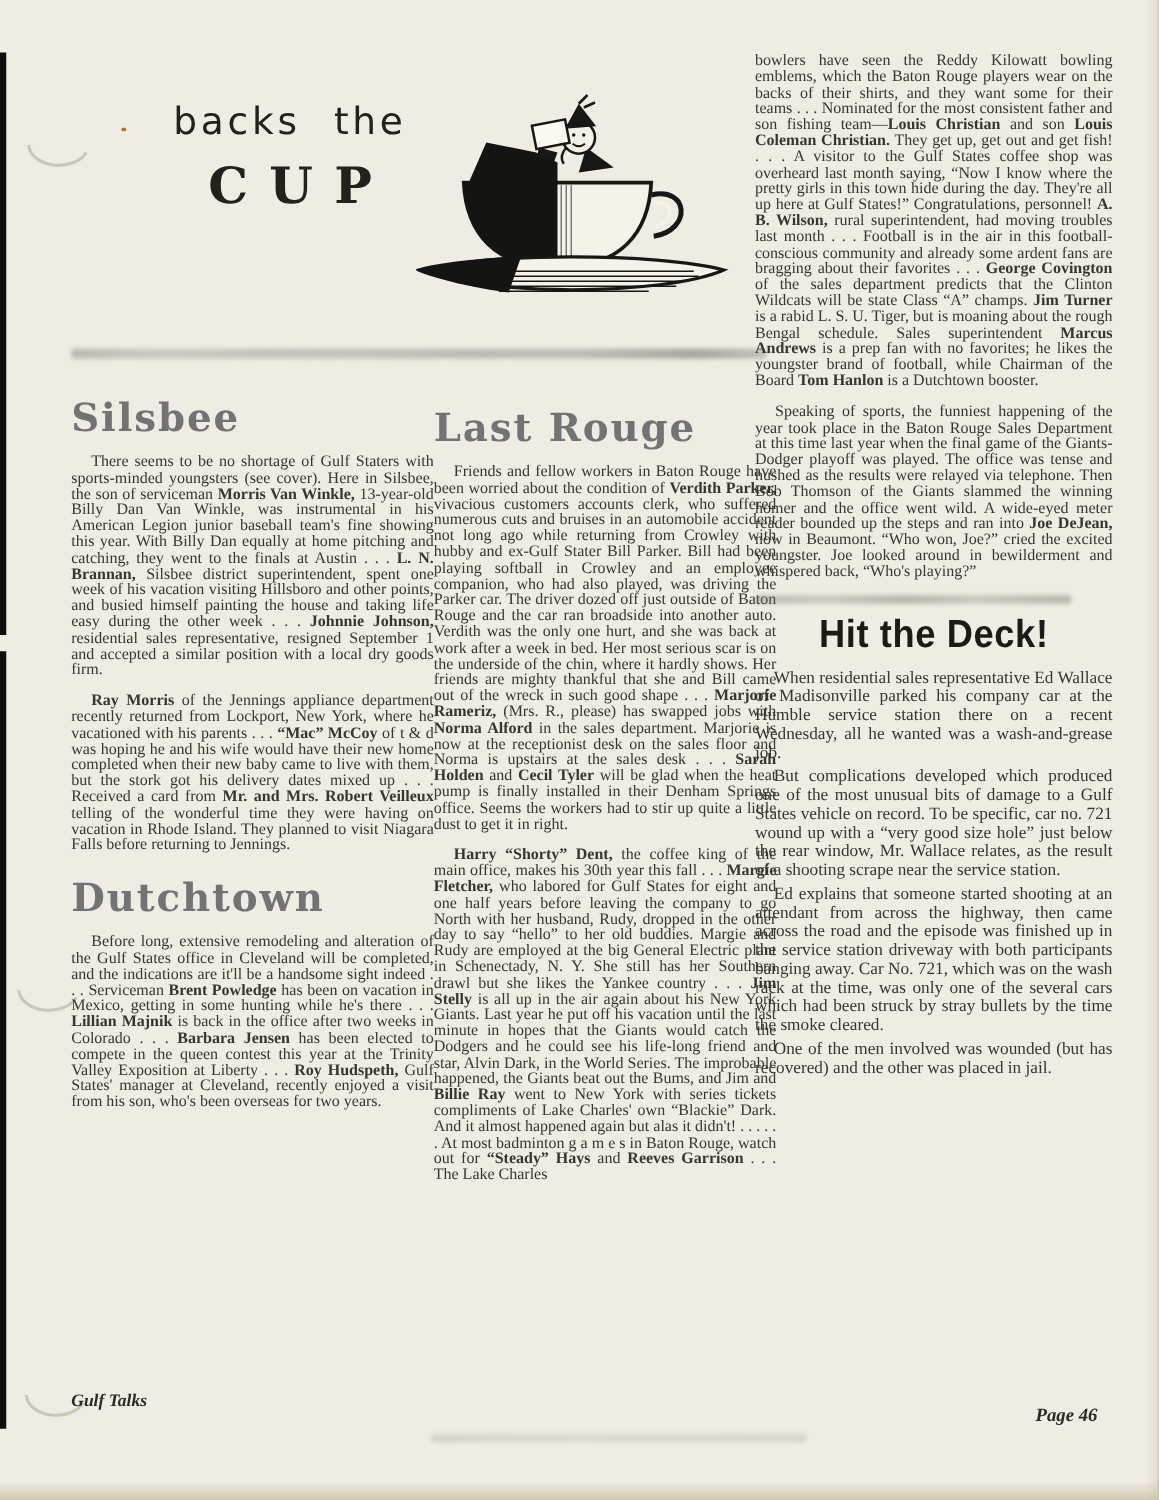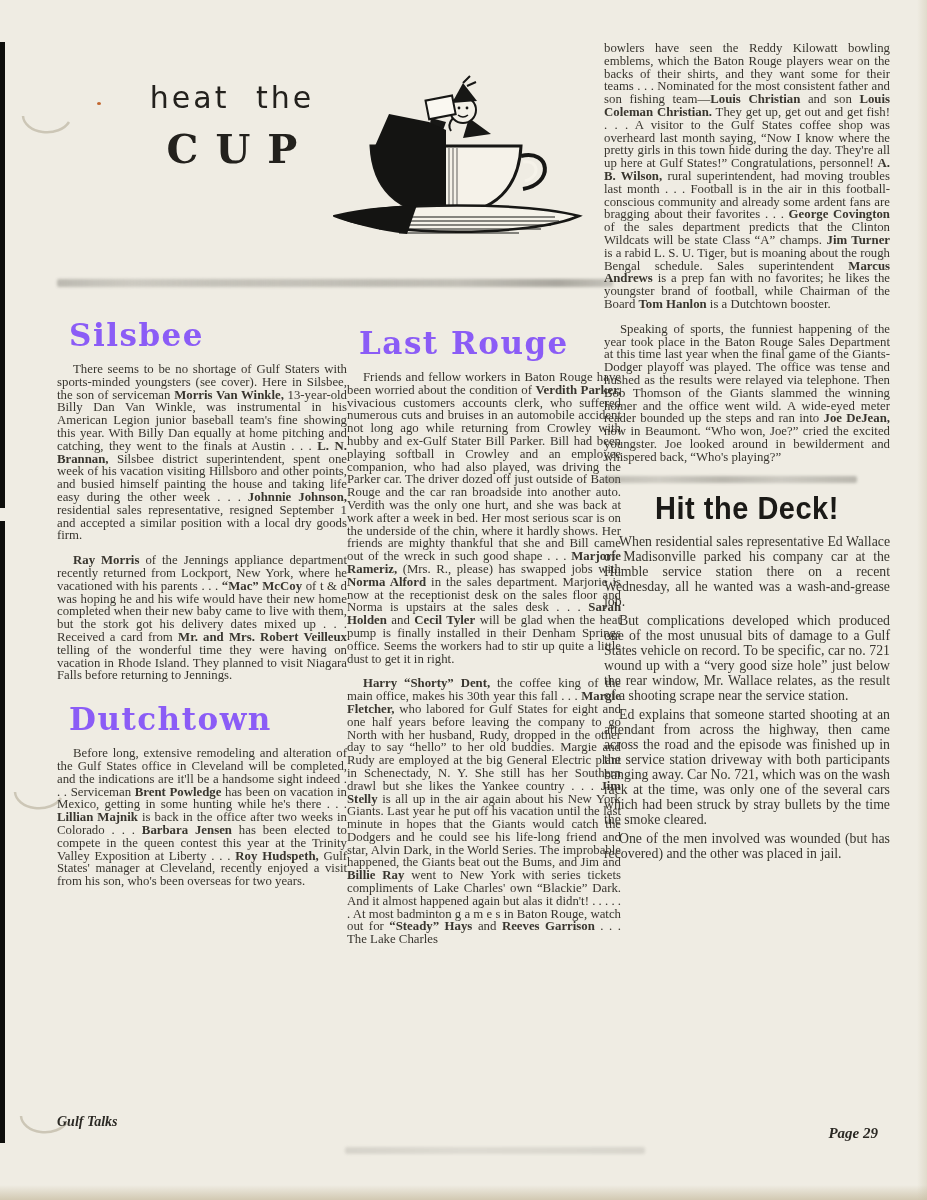--- a/index.html
+++ b/index.html
@@ -32,21 +32,21 @@
   .smudge-mid{width:253px;height:7px;margin:12px 0 10px 0;position:relative;left:0;top:0;opacity:.7;
     background:linear-gradient(90deg, rgba(115,113,105,.55), rgba(145,143,135,.5) 22%, rgba(110,108,100,.6) 47%, rgba(140,138,130,.5) 70%, rgba(112,110,102,.6) 100%);}
   .smudge-bottom{left:345px;top:1147px;width:300px;height:7px;opacity:.35;
     background:linear-gradient(90deg, rgba(120,118,110,.6), rgba(140,138,130,.5) 40%, rgba(120,118,110,.55) 100%);}
   
   .col{position:absolute;font-size:12.8px;line-height:1;text-align:justify;}
   .col-left{left:57px;top:320px;width:290px;}
   .col-mid{left:347px;top:328px;width:274px;}
   .col-right{left:604px;top:42px;width:286px;}
   .stencil-head{font-family:"DejaVu Serif", serif;font-weight:bold;font-size:31px;line-height:1;
-    letter-spacing:1.5px;color:#8b5cf6;margin:0 0 12px 12px;}
+    letter-spacing:1.5px;color:#737373;margin:0 0 12px 0;}
   .mt1{margin-top:28px;} .mt2{margin-top:22px;}
   .para{margin:0;text-indent:16px;}
   .para + .para{margin-top:12px;}
   .para.no-indent{text-indent:0;}
   .b{font-weight:bold;}
   .feature-head{font-family:"Liberation Sans", sans-serif;font-weight:bold;font-size:29px;line-height:1;
     color:#1b1a17;text-align:center;margin:0 0 12px 0;letter-spacing:.5px;
     transform:scaleY(1.08);transform-origin:top center;}
   .feature-para{margin:0;font-size:13.8px;line-height:15px;text-indent:15px;}
   .feature-para + .feature-para{margin-top:4px;}
@@ -68,21 +68,21 @@
   </svg>
   <svg class="punch" style="left:12px;top:780px;" width="52" height="34">
     <path d="M3,12 a24,17 0 0 0 46,6" fill="none" stroke="#ccc6b6" stroke-width="2.5"></path>
   </svg>
   <svg class="punch" style="left:18px;top:1104px;" width="52" height="34">
     <path d="M3,12 a24,17 0 0 0 46,6" fill="none" stroke="#ccc6b6" stroke-width="2.5"></path>
   </svg>
 
   <header>
     <div class="masthead-text">
-      <div class="kicker">heat the</div>
+      <div class="kicker">backs the</div>
       <div class="mast-title title-bottom">CUP</div>
     </div>
     <svg class="cup-art" width="250" height="172" viewBox="0 0 250 172">
 
       <path d="M136,48 L158,64 L130,68 Z" fill="#171715"></path>
       <circle cx="130" cy="40" r="13" fill="#f3f0e7" stroke="#171715" stroke-width="2"></circle>
       <path d="M119,33 L130,13 L144,31" fill="#171715"></path>
       <path d="M130,13 l7,-7 M134,16 l9,-4" stroke="#171715" stroke-width="2" fill="none"></path>
       <circle cx="126" cy="38" r="1.4" fill="#171715"></circle>
       <circle cx="134" cy="38" r="1.4" fill="#171715"></circle>
@@ -127,17 +127,17 @@
     <h3 class="feature-head">Hit the Deck!</h3>
     <p class="feature-para"><span>When residential sales representative Ed Wallace of Madisonville parked his company car at the Humble service station there on a recent Wednesday, all he wanted was a wash-and-grease job.</span></p>
     <p class="feature-para"><span>But complications developed which produced one of the most unusual bits of damage to a Gulf States vehicle on record. To be specific, car no. 721 wound up with a “very good size hole” just below the rear window, Mr. Wallace relates, as the result of a shooting scrape near the service station.</span></p>
     <p class="feature-para"><span>Ed explains that someone started shooting at an attendant from across the highway, then came across the road and the episode was finished up in the service station driveway with both participants banging away. Car No. 721, which was on the wash rack at the time, was only one of the several cars which had been struck by stray bullets by the time the smoke cleared.</span></p>
     <p class="feature-para"><span>One of the men involved was wounded (but has recovered) and the other was placed in jail.</span></p>
   </section>
 
   <div class="smudge smudge-bottom"></div>
 
   <div class="footer-left">Gulf Talks</div>
-  <div class="footer-right">Page 29</div>
+  <div class="footer-right">Page 46</div>
 
   <div class="band-bottom"></div>
   <div class="band-right"></div>
 </div>
 
 </body></html>

